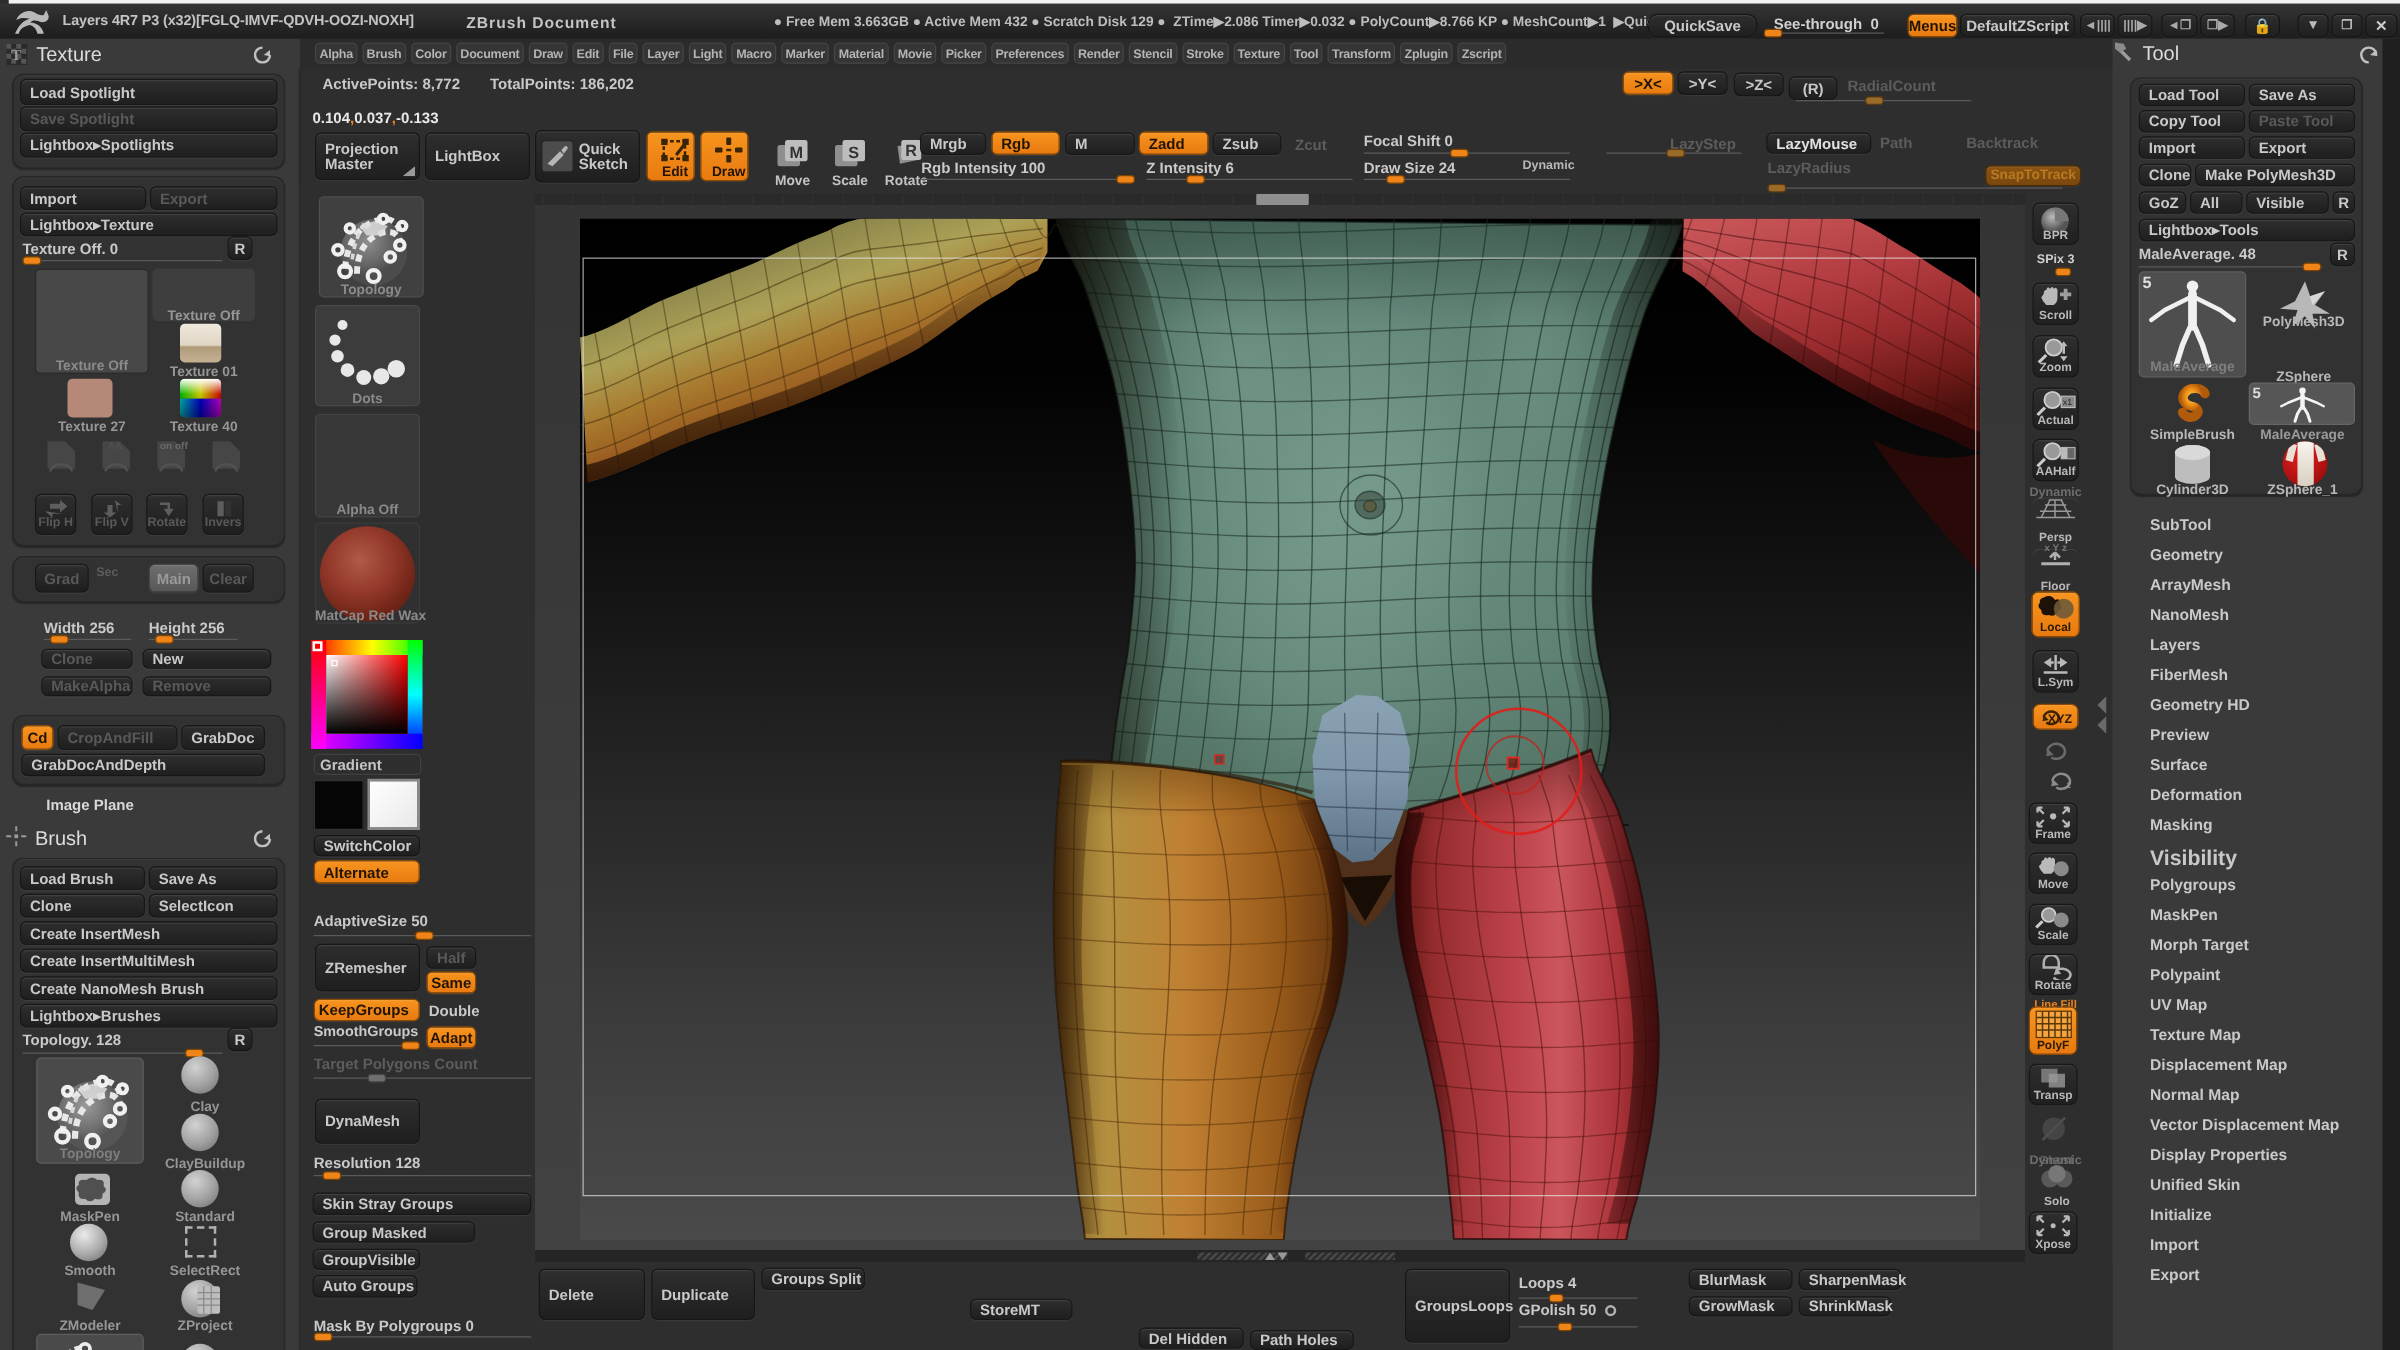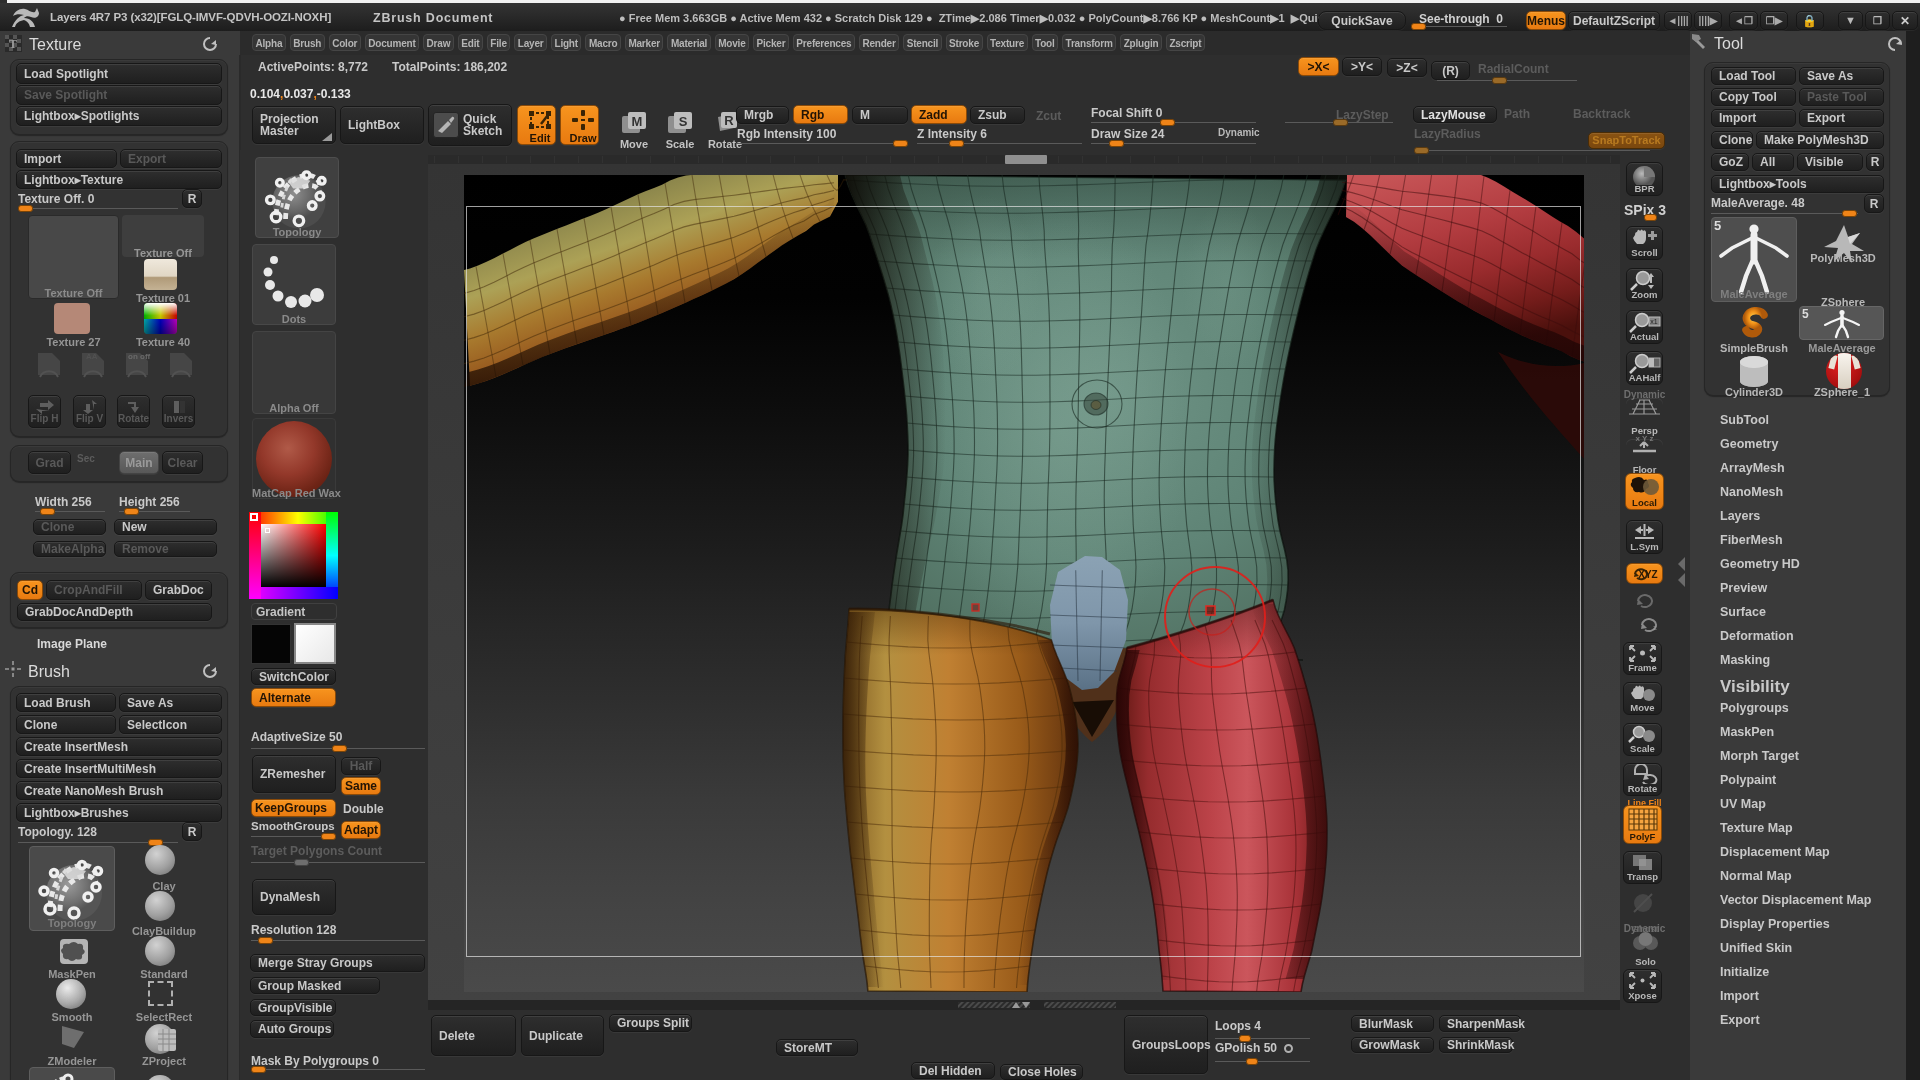--- a/index.html
+++ b/index.html
@@ -445,21 +445,21 @@
     <div class="track" style="left:11px;top:686px;width:85px"></div>
     <div class="knob" style="left:81px;top:686px"></div>
     <div class="btn orange ctr" style="left:101px;top:671px;width:40px;height:18px">Adapt</div>
     <div class="lbl dim" style="left:11px;top:695px">Target Polygons Count</div>
     <div class="track" style="left:11px;top:712px;width:174px"></div>
     <div class="knob" style="left:54px;top:712px;background:#6e6e6e;border-color:#444"></div>
     <div class="btn" style="left:12px;top:729px;width:84px;height:36px">DynaMesh</div>
     <div class="lbl" style="left:11px;top:774px">Resolution 128</div>
     <div class="track" style="left:11px;top:790px;width:174px"></div>
     <div class="knob" style="left:18px;top:790px"></div>
-    <div class="btn" style="left:10px;top:804px;width:175px;height:18px">Merge Stray Groups</div>
+    <div class="btn" style="left:10px;top:804px;width:175px;height:18px">Skin Stray Groups</div>
     <div class="btn" style="left:10px;top:827px;width:130px;height:17px">Group Masked</div>
     <div class="btn" style="left:10px;top:849px;width:86px;height:17px">GroupVisible</div>
     <div class="btn" style="left:10px;top:870px;width:84px;height:18px">Auto Groups</div>
     <div class="lbl" style="left:11px;top:905px">Mask By Polygroups 0</div>
     <div class="track" style="left:11px;top:919px;width:174px"></div>
     <div class="knob" style="left:11px;top:919px"></div>
   </div>
 
 <svg class="abs" style="left:428px;top:155px" width="1192" height="855" viewBox="0 0 1192 855">
 <defs>
@@ -804,21 +804,21 @@
     <div class="tbox" style="left:6px;top:7px">
       <svg width="35" height="22" viewBox="0 0 35 22">
           <radialGradient id="bpr" cx="40%" cy="35%">
             <stop offset="0%" stop-color="#bbb"></stop>
             <stop offset="100%" stop-color="#555"></stop>
           </radialGradient>
           <circle cx="17" cy="14" r="11" fill="url(#bpr)"></circle>
           <path d="M17 3 A11 11 0 0 1 28 14 L17 14 Z" fill="#777"></path>
         </svg>
       <div class="tlbl">BPR</div></div>
-    <div class="lbl" style="left:3px;top:48px;width:43px;text-align:right;font-size:14px;color:#d0d0d0">SPix 3</div>
+    <div class="lbl" style="left:3px;top:48px;width:43px;text-align:center;font-size:10px;color:#d0d0d0">SPix 3</div>
     <div class="knob" style="left:24px;top:62px;width:13px"></div>
     <div class="tbox" style="left:6px;top:71px">
       <svg width="35" height="22" viewBox="0 0 35 22">
           <g fill="#b9b9b9">
             <path d="M8 8 q0-3 2-3 q1-4 3-1 q2-3 3 0 q2-2 3 1 l0 6 q0 4-3 6 l-6 0 q-3-3-4-6 z"></path>
             <path d="M24 4 h3 v3 h3 v3 h-3 v3 h-3 v-3 h-3 v-3 h3 z" opacity=".8"></path>
           </g>
         </svg>
       <div class="tlbl">Scroll</div></div>
     <div class="tbox" style="left:6px;top:113px">
@@ -1077,21 +1077,21 @@
   </div>
 
   <div class="abs" style="left:1906px;top:31px;width:14px;height:1049px;background:#1e1e1e;"></div>
 
   <div id="bottomtray" class="abs" style="left:428px;top:1010px;width:1262px;height:70px;background:#2e2e2e;">
     <div class="btn" style="left:3px;top:5px;width:85px;height:41px">Delete</div>
     <div class="btn" style="left:93px;top:5px;width:83px;height:41px">Duplicate</div>
     <div class="btn" style="left:181px;top:4px;width:83px;height:18px">Groups Split</div>
     <div class="btn" style="left:348px;top:29px;width:82px;height:17px">StoreMT</div>
     <div class="btn" style="left:483px;top:52px;width:84px;height:17px">Del Hidden</div>
-    <div class="btn" style="left:572px;top:54px;width:83px;height:16px">Close Holes</div>
+    <div class="btn" style="left:572px;top:54px;width:83px;height:16px">Path Holes</div>
     <div class="btn" style="left:696px;top:5px;width:84px;height:59px;align-items:center">GroupsLoops</div>
     <div class="lbl" style="left:787px;top:10px">Loops 4</div>
     <div class="track" style="left:787px;top:28px;width:95px"></div>
     <div class="knob" style="left:811px;top:28px;width:12px"></div>
     <div class="lbl" style="left:787px;top:32px">GPolish 50</div>
     <div class="abs" style="left:856px;top:34px;width:9px;height:9px;border:2px solid #b0b0b0;border-radius:50%"></div>
     <div class="track" style="left:787px;top:51px;width:95px"></div>
     <div class="knob" style="left:818px;top:51px;width:12px"></div>
     <div class="btn" style="left:923px;top:5px;width:83px;height:17px">BlurMask</div>
     <div class="btn" style="left:1011px;top:5px;width:82px;height:17px">SharpenMask</div>

